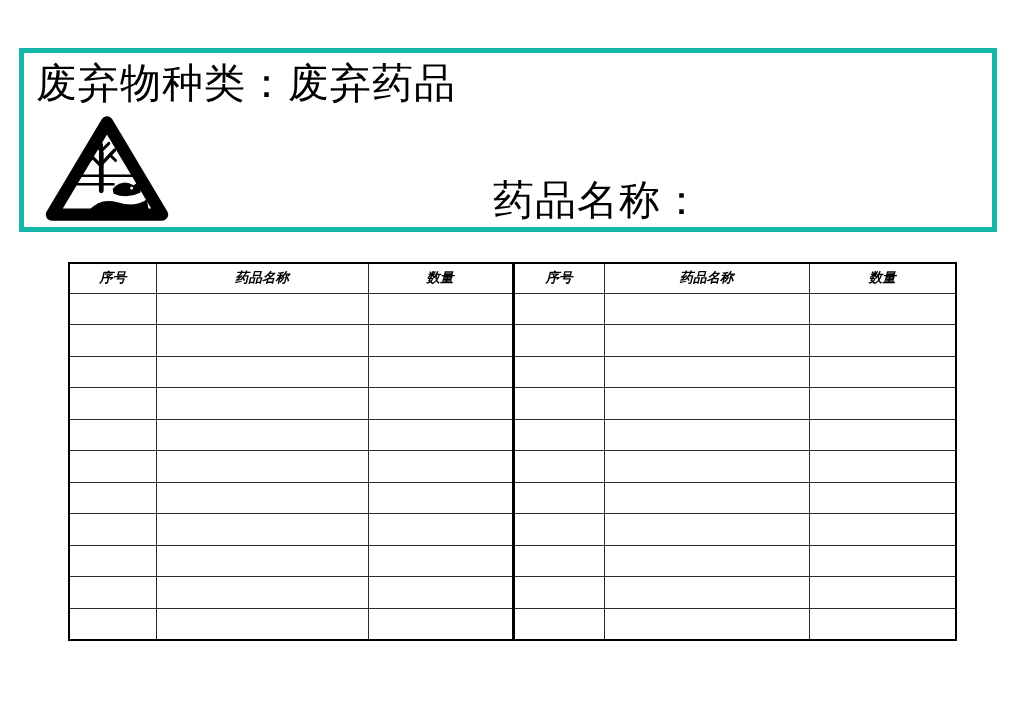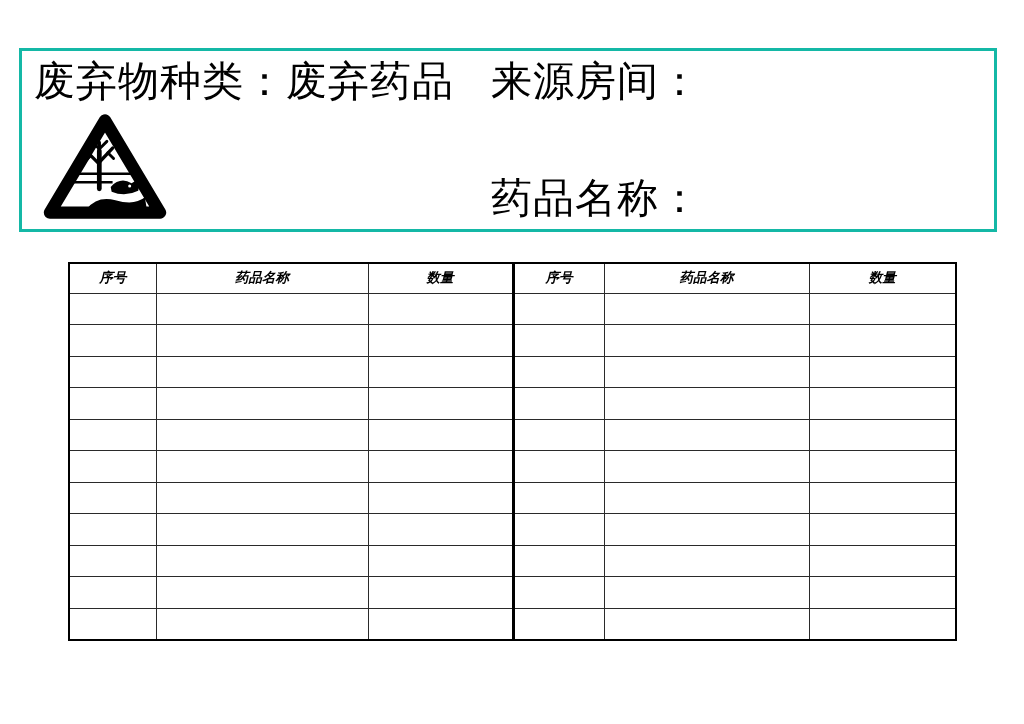--- a/index.html
+++ b/index.html
@@ -11,21 +11,21 @@
     color: #000;
     overflow: hidden;
   }
   .page { position: absolute; inset: 0; background: #fff; }
 
   
   .header-box {
     position: absolute;
     left: 19px; top: 48px;
     width: 978px; height: 184px;
-    border: 3px solid #14b8a6;
+    border: 5px solid #14b8a6;
     background: #fff;
   }
   .hdr-text {
     position: absolute;
     font-size: 41px;
     line-height: 46px;
     white-space: nowrap;
     letter-spacing: 1px;
     color: #000;
   }
@@ -71,21 +71,20 @@
 </style>
 </head>
 <body>
 
 <div class="page">
 
   <div class="header-box">
 
     <div class="hdr-text t-line1"><span>废弃物种类：</span><span>废弃药品</span></div>
 
-    <div class="hdr-text t-room">来源房间：</div>
 
 
     <div class="hdr-text t-phone">药品名称：</div>
 
     <svg class="hazard-icon" viewBox="0 0 132 118" aria-hidden="true">
 
       <path d="M66 10 L124 107 L8 107 Z" fill="#ffffff" stroke="#000000" stroke-width="13" stroke-linejoin="round"></path>
 
       <g stroke="#000000" fill="none" stroke-linecap="round">
         <path d="M60 42 L60 82" stroke-width="5"></path>

